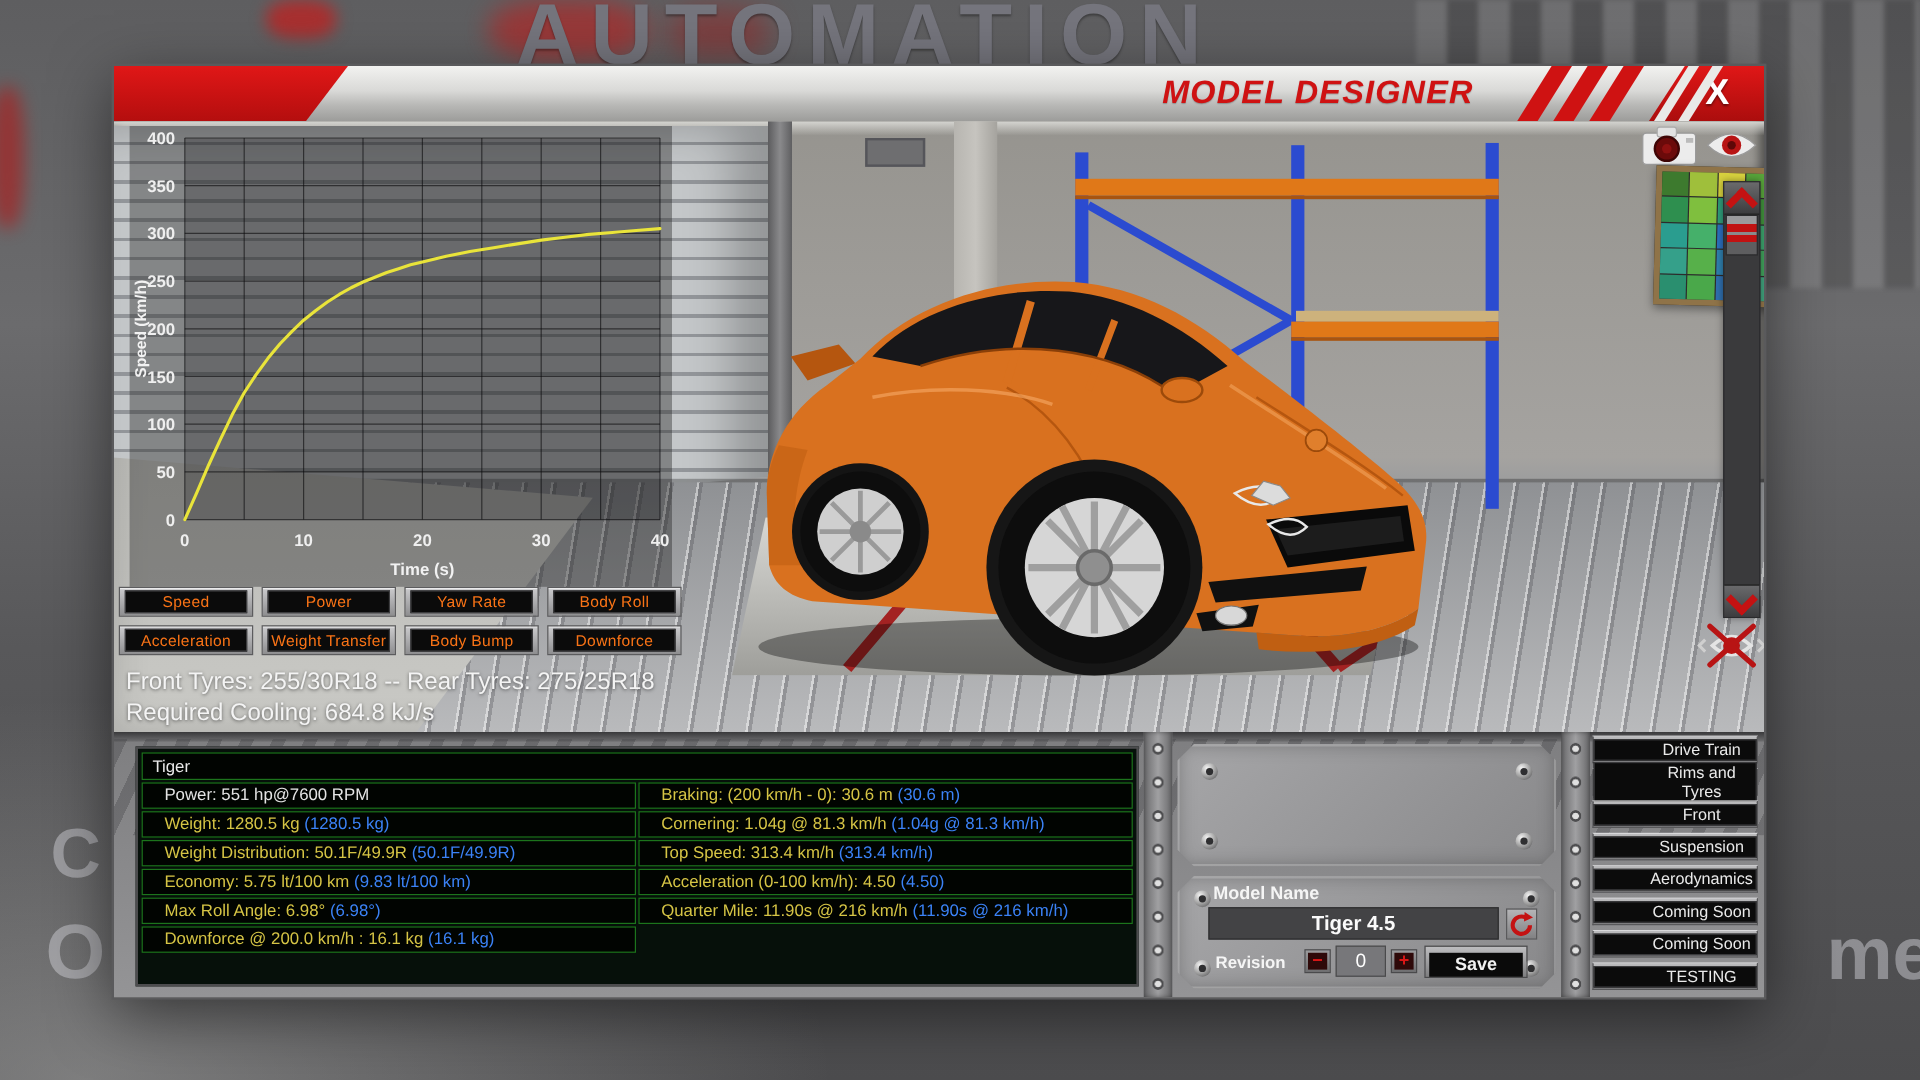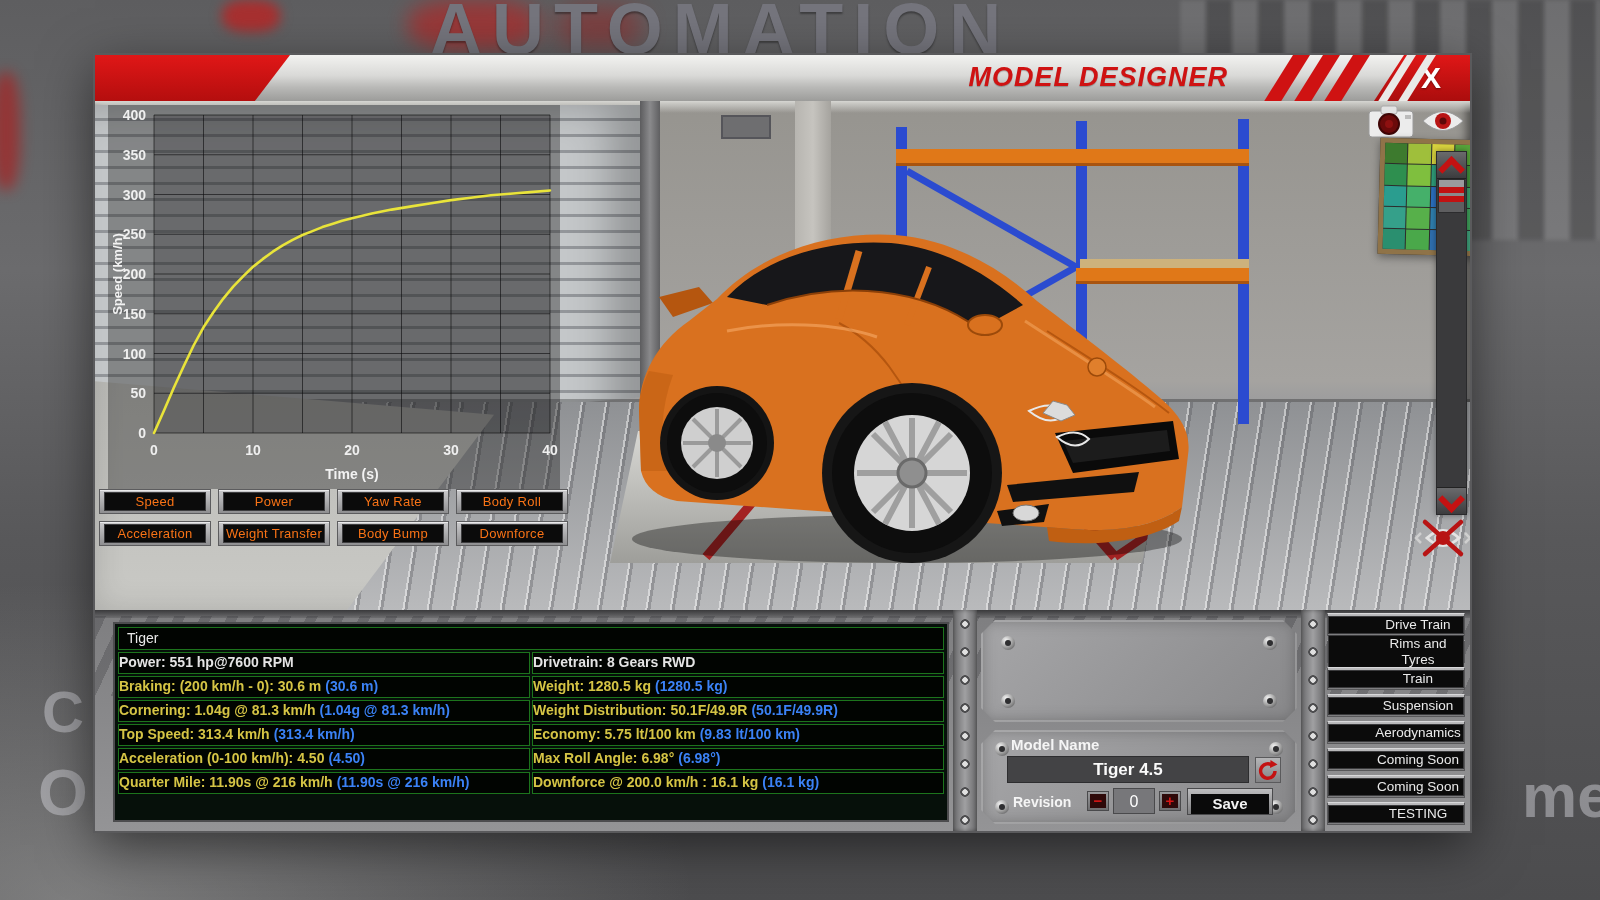--- a/index.html
+++ b/index.html
@@ -116,21 +116,21 @@
     background:linear-gradient(180deg,#39393b,#6e6e70);}
   .bottom-stripes{position:absolute;left:0;top:6px;width:100%;height:80px;
     background:repeating-linear-gradient(115deg,rgba(40,40,44,.25) 0 10px,transparent 10px 24px);}
   
   .stats-table{position:absolute;left:18px;top:12px;width:836px;height:200px;
     background:#06100a;border:2px solid #4c4c4e;box-sizing:border-box;padding:2px;}
   .stats-header{height:21px;border:1px solid #1c741c;background:#010401;color:#e9e9e9;
     font-size:14px;line-height:20px;padding-left:8px;margin:1px;}
   .stats-grid{display:grid;grid-template-columns:1fr 1fr;}
   .stat-cell{height:20px;border:1px solid #1c741c;background:#010401;margin:1px;
-    font-size:14px;line-height:19px;padding-left:0;white-space:nowrap;overflow:hidden;font-weight:bold;}
+    font-size:14px;line-height:19px;padding-left:18px;white-space:nowrap;overflow:hidden;}
   .stat-cell.yellow .main{color:#d5c445;}
   .stat-cell.white .main{color:#e4e4e4;}
   .stat-cell .paren{color:#3b82f6;margin-left:4px;}
   
   .rivet-strip{position:absolute;top:0;height:221px;width:24px;
     background-image:radial-gradient(circle at 50% 14px,#e0e0e0 0 2.5px,#4c4c4e 3px 4.5px,rgba(0,0,0,0) 5px),
       linear-gradient(90deg,#68686a,#a0a0a2 50%,#68686a);
     background-size:100% 28px,100% 100%;background-repeat:repeat-y,no-repeat;
     box-shadow:inset 0 0 4px rgba(0,0,0,.4);}
   .strip1{left:858px;} .strip2{left:1206px;}
@@ -336,20 +336,24 @@
           <span>Weight Transfer</span>
         </div>
         <div class="g-btn">
           <span>Body Bump</span>
         </div>
         <div class="g-btn">
           <span>Downforce</span>
         </div>
       </div>
 
+    <div class="info-overlay">
+      <div>Front Tyres: 255/30R18 -- Rear Tyres: 275/25R18</div>
+      <div>Required Cooling: 684.8 kJ/s</div>
+    </div>
 
     <div class="cam-icon">
       <svg width="50" height="36" viewBox="0 0 50 36">
         <rect x="2" y="8" width="44" height="26" rx="3" fill="#ececec" stroke="#9a9a9a"></rect>
         <rect x="14" y="3" width="16" height="8" rx="2" fill="#e2e2e2" stroke="#aaa"></rect>
         <circle cx="22" cy="21" r="10" fill="#6b0a0a" stroke="#3f0505" stroke-width="2"></circle>
         <circle cx="22" cy="21" r="4" fill="#8e1010"></circle>
         <rect x="38" y="12" width="6" height="4" fill="#bbb"></rect>
       </svg>
     </div>
@@ -405,21 +409,20 @@
     </div>
   </div>
 
   <div class="bottom">
     <div class="bottom-stripes"></div>
 
     <div class="stats-table">
       <div class="stats-header">Tiger</div>
       <div class="stats-grid" id="stats-grid">
           <div class="stat-cell white"><span class="main">Power: 551 hp@7600 RPM</span></div>
-          <div class="stat-cell white"><span class="main">Drivetrain: 8 Gears RWD</span></div>
           <div class="stat-cell yellow"><span class="main">Braking: (200 km/h - 0): 30.6 m</span><span class="paren">(30.6 m)</span></div>
           <div class="stat-cell yellow"><span class="main">Weight: 1280.5 kg</span><span class="paren">(1280.5 kg)</span></div>
           <div class="stat-cell yellow"><span class="main">Cornering: 1.04g @ 81.3 km/h</span><span class="paren">(1.04g @ 81.3 km/h)</span></div>
           <div class="stat-cell yellow"><span class="main">Weight Distribution: 50.1F/49.9R</span><span class="paren">(50.1F/49.9R)</span></div>
           <div class="stat-cell yellow"><span class="main">Top Speed: 313.4 km/h</span><span class="paren">(313.4 km/h)</span></div>
           <div class="stat-cell yellow"><span class="main">Economy: 5.75 lt/100 km</span><span class="paren">(9.83 lt/100 km)</span></div>
           <div class="stat-cell yellow"><span class="main">Acceleration (0-100 km/h): 4.50</span><span class="paren">(4.50)</span></div>
           <div class="stat-cell yellow"><span class="main">Max Roll Angle: 6.98°</span><span class="paren">(6.98°)</span></div>
           <div class="stat-cell yellow"><span class="main">Quarter Mile: 11.90s @ 216 km/h</span><span class="paren">(11.90s @ 216 km/h)</span></div>
           <div class="stat-cell yellow"><span class="main">Downforce @ 200.0 km/h : 16.1 kg</span><span class="paren">(16.1 kg)</span></div>
@@ -464,21 +467,21 @@
     <div class="rivet-strip strip2"></div>
 
     <div class="side-buttons" id="side-buttons">
         <div class="s-btn">
           <span>Drive Train</span>
         </div>
         <div class="s-btn">
           <span>Rims and Tyres</span>
         </div>
         <div class="s-btn">
-          <span>Train</span>
+          <span>Front</span>
         </div>
         <div class="s-btn">
           <span>Suspension</span>
         </div>
         <div class="s-btn">
           <span>Aerodynamics</span>
         </div>
         <div class="s-btn">
           <span>Coming Soon</span>
         </div>

